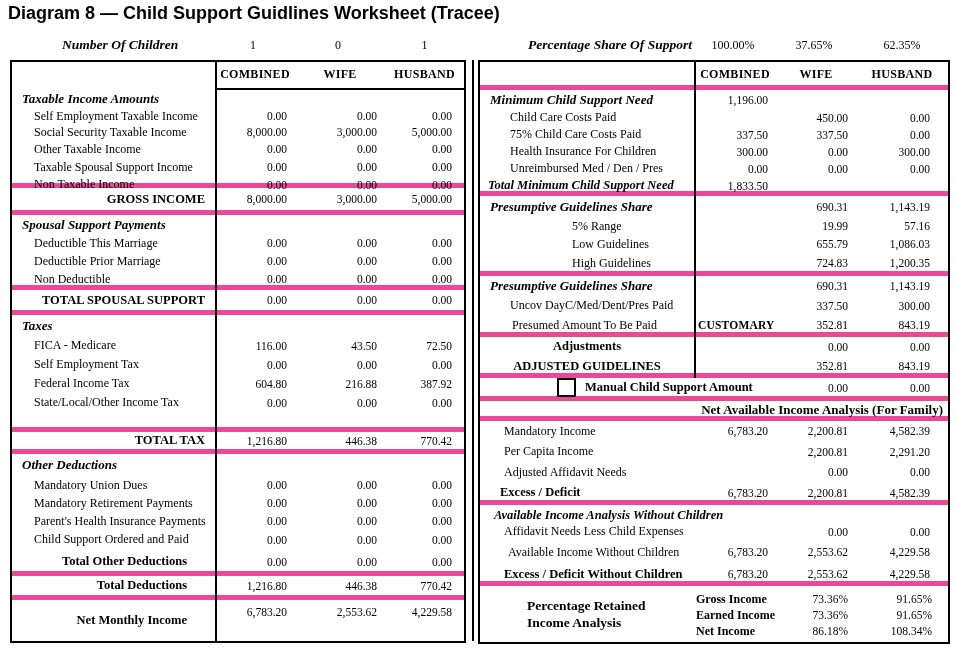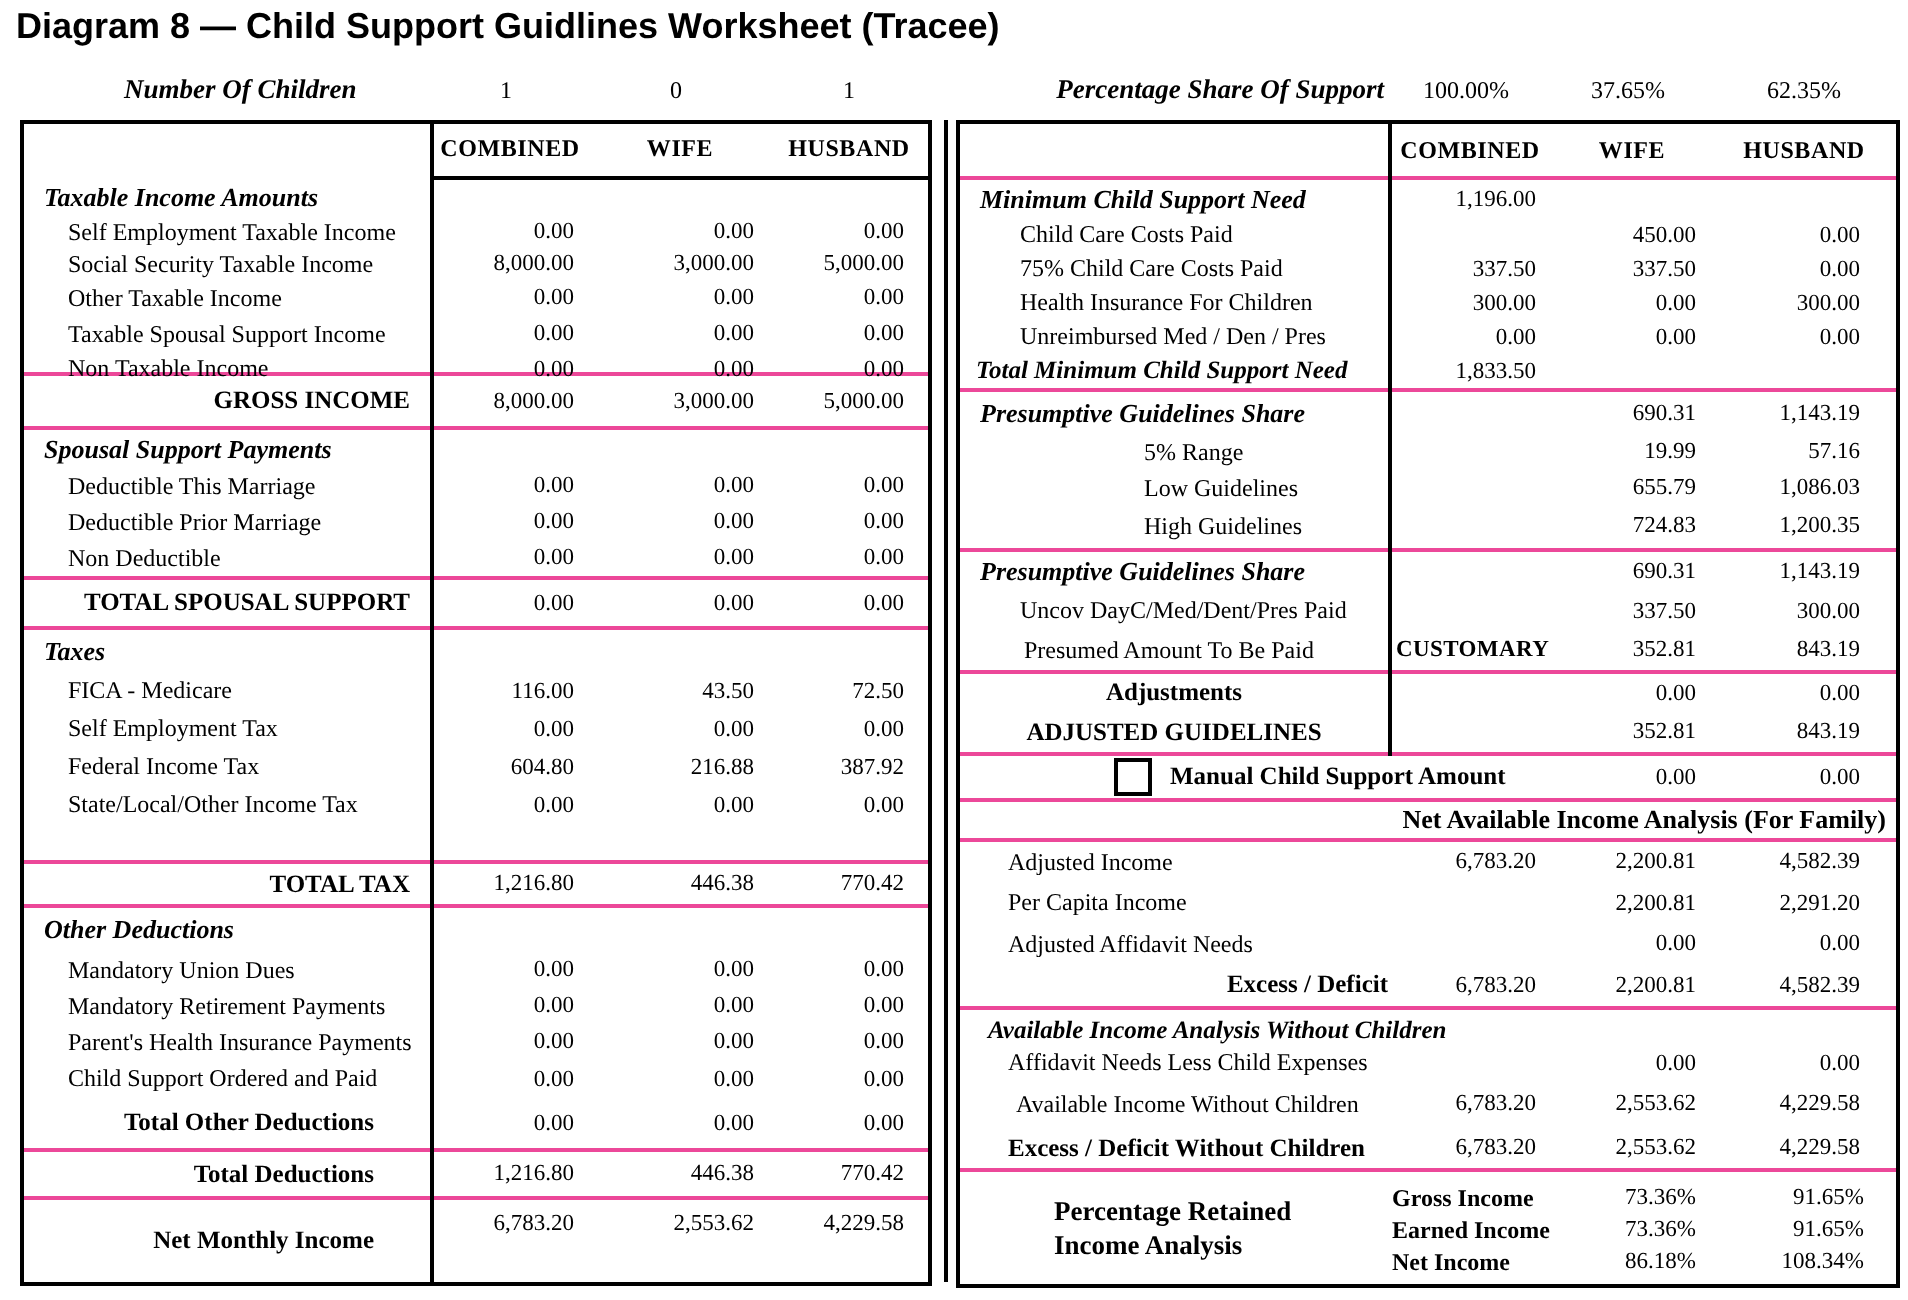--- a/index.html
+++ b/index.html
@@ -12,37 +12,37 @@
   #lsub .subname{padding-left:52px;}
   #rsub .subname{padding-left:10px;text-align:right;}
   .subval{text-align:center;font-size:12px;}
   .tbl{position:absolute;top:60px;border:2px solid #000;box-sizing:border-box;background:#fff;}
   #ltab{left:10px;width:456px;}
   #rtab{left:478px;width:472px;}
   #midline{position:absolute;left:472px;top:60px;width:2px;height:581px;background:#000;}
   .vline{position:absolute;width:2px;background:#000;z-index:2;}
   #ltab .vline{left:203px;top:0;bottom:0;}
   #rtab .vline{left:214px;top:0;height:316px;}
-  .sec{border-bottom:2px solid #ec4899;box-sizing:border-box;position:relative;}
+  .sec{border-bottom:5px solid #ec4899;box-sizing:border-box;position:relative;}
   .sec:last-child{border-bottom:none;}
   .lrow{display:grid;grid-template-columns:203px 80px 90px 1fr;align-items:center;}
   .rrow{display:grid;grid-template-columns:214px 82px 80px 1fr;align-items:center;}
   .lrow>div,.rrow>div{white-space:nowrap;}
   .colhead{font-weight:bold;font-size:12px;text-align:center;letter-spacing:.3px;line-height:24px;}
   .ul{border-bottom:2px solid #000;height:100%;box-sizing:border-box;}
   .sechead{font-weight:bold;font-style:italic;font-size:13px;padding-left:10px;}
   .sechead2{font-weight:bold;font-style:italic;font-size:12.5px;padding-left:14px;}
   .item{font-size:12px;padding-left:22px;}
   .ritem{font-size:12px;padding-left:30px;}
   .ritem2{font-size:12px;padding-left:24px;}
   .indent2{font-size:12px;padding-left:92px;}
   .total{font-weight:bold;font-size:12.5px;text-align:right;padding-right:10px;}
   .total2{font-weight:bold;font-size:12.5px;text-align:right;padding-right:28px;}
   .ctrb{font-weight:bold;font-size:12.5px;text-align:center;}
-  .exc{font-weight:bold;font-size:12.5px;text-align:right;padding-left:20px;}
+  .exc{font-weight:bold;font-size:12.5px;text-align:left;padding-left:20px;}
   .num{font-size:11.5px;text-align:right;padding-right:8px;}
   .lrow .num:last-child{padding-right:12px;}
   .rrow .num:last-child{padding-right:18px;}
   .cust{font-weight:bold;font-size:11.5px;padding-left:4px;letter-spacing:.2px;}
   .manlab{display:flex;align-items:center;padding-left:77px;gap:9px;font-weight:bold;font-size:12.5px;}
   .cbx{width:15px;height:15px;border:2px solid #000;background:#fff;flex:none;}
   .famhead{font-weight:bold;font-size:13px;text-align:right;padding-right:5px;line-height:17px;}
   .pct{display:grid;grid-template-columns:214px 1fr;}
   .pctlabel{display:flex;flex-direction:column;justify-content:center;padding-left:47px;font-weight:bold;font-size:13.5px;line-height:17px;}
   .pctrows{padding-top:5px;}
@@ -373,21 +373,21 @@
       <span>Manual Child Support Amount</span>
     </div>
     <div class="num">0.00</div>
     <div class="num">0.00</div>
   </div>
 
   <div class="sec famhead" style="height:20px">Net Available Income Analysis (For Family)</div>
 
   <div class="sec" style="height:84px">
     <div class="rrow" style="height:20px">
-        <div class="ritem2">Adjusted Income</div>
+        <div class="ritem2">Mandatory Income</div>
         <div class="num">6,783.20</div>
         <div class="num">2,200.81</div>
         <div class="num">4,582.39</div>
       </div>
     <div class="rrow" style="height:21px">
         <div class="ritem2">Per Capita Income</div>
         <div class="num"></div>
         <div class="num">2,200.81</div>
         <div class="num">2,291.20</div>
       </div>

